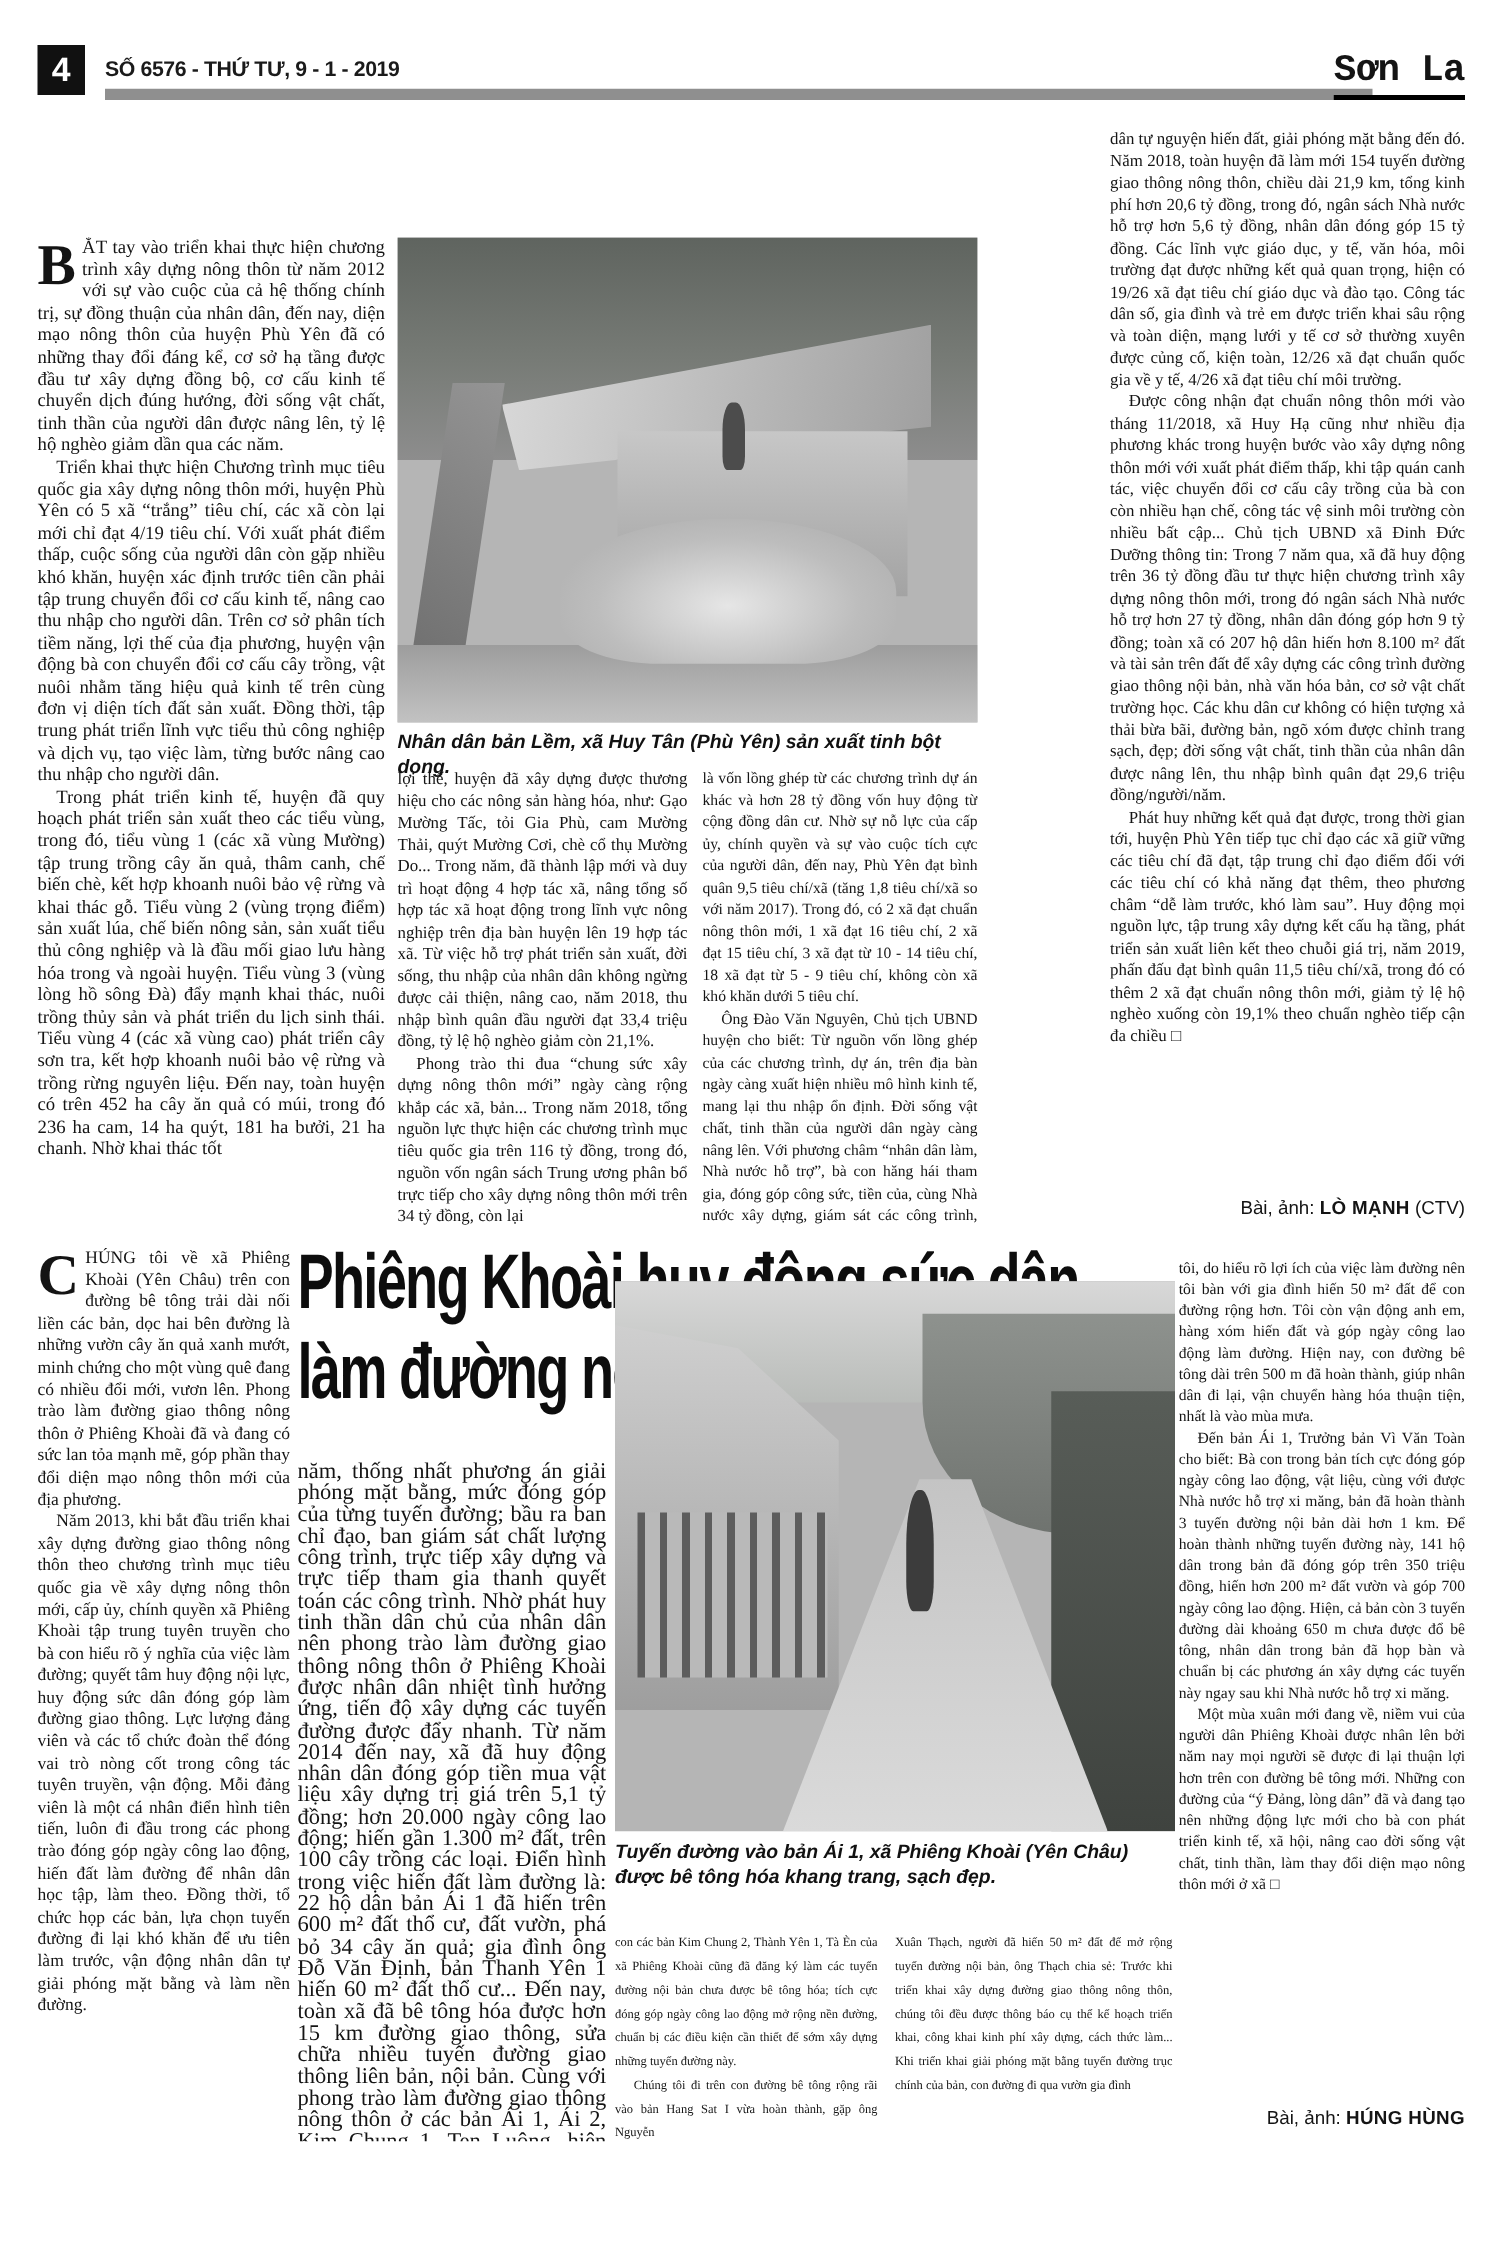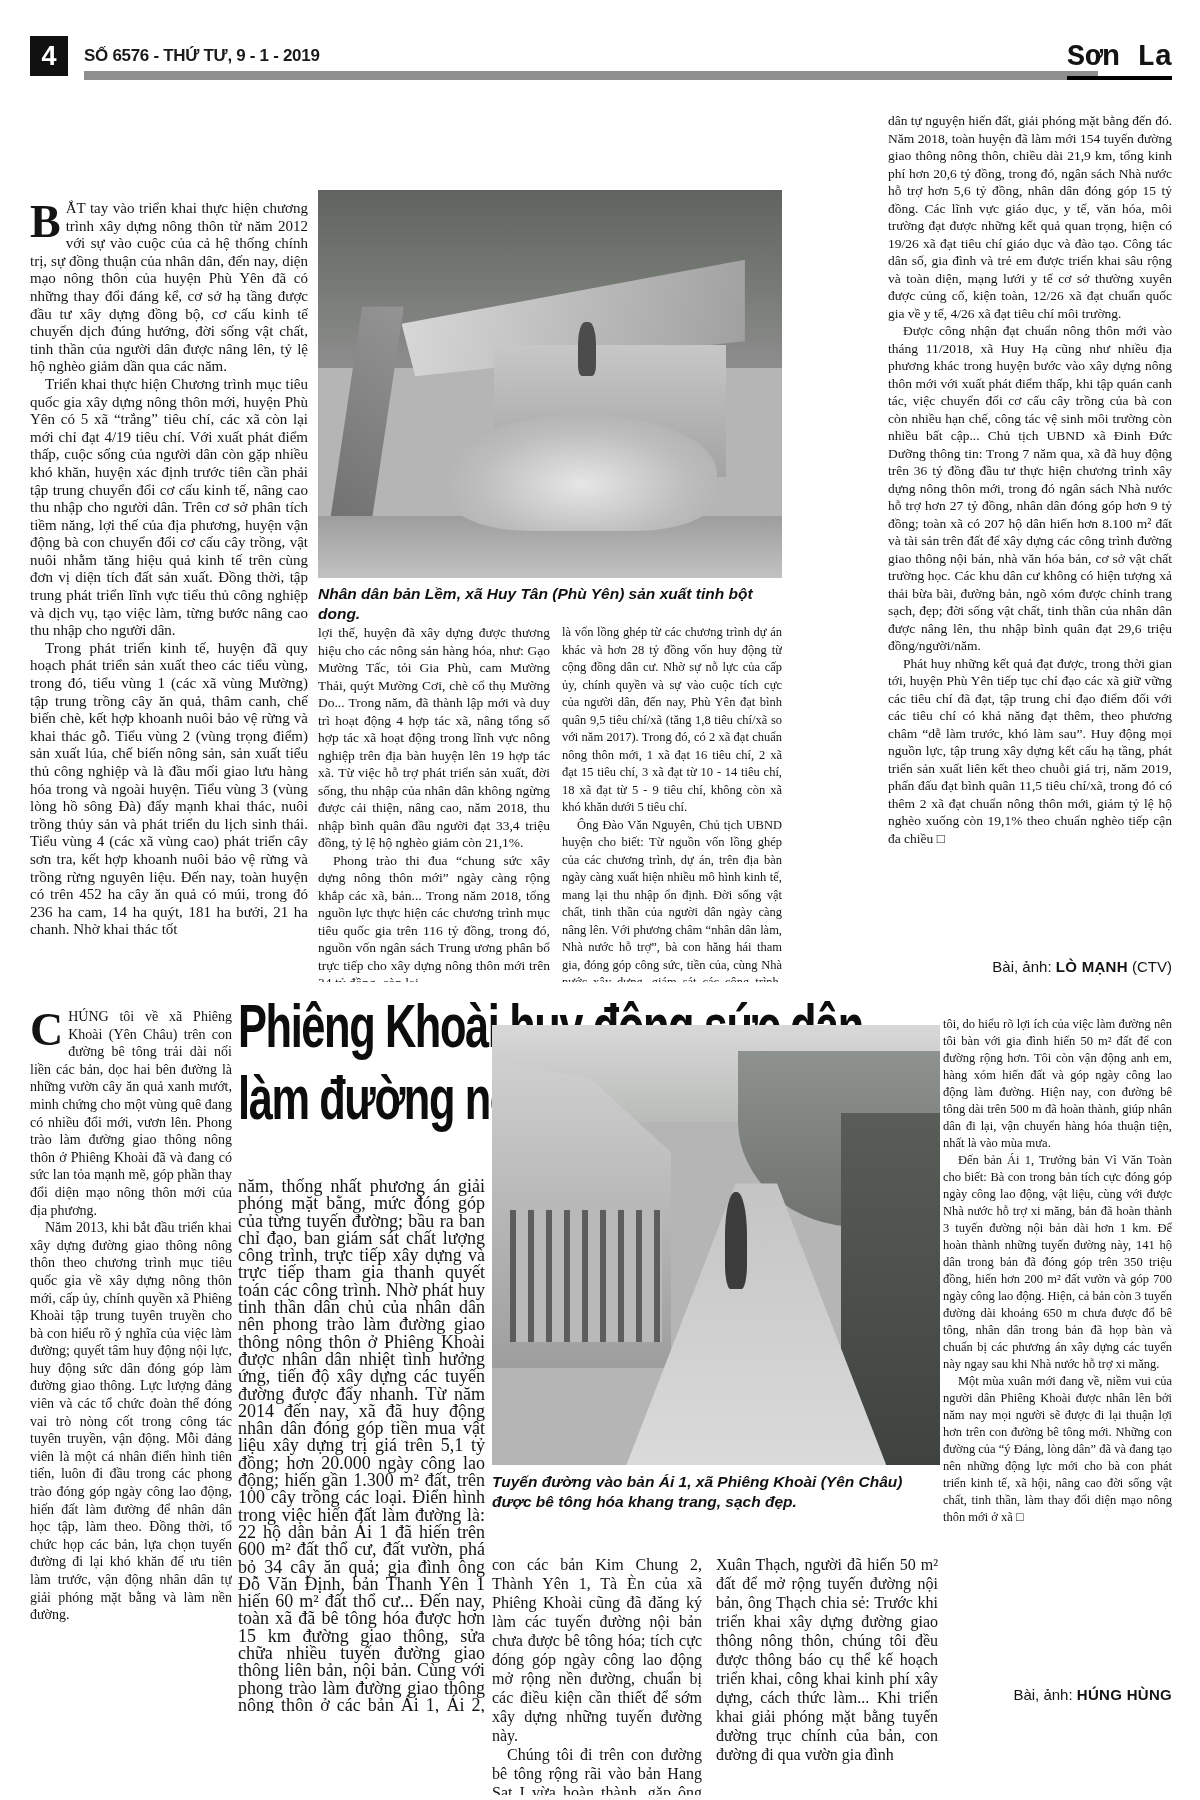--- a/index.html
+++ b/index.html
@@ -20,27 +20,27 @@
   .h1-inner{transform:scaleX(0.66);transform-origin:0 0;white-space:nowrap;
             font-family:"Liberation Sans",sans-serif;font-weight:bold;font-size:70px;
             letter-spacing:-2px;color:#0d0d0d;}
   .h2{position:absolute;left:238px;top:990px;width:1000px;}
   .h2 div{transform:scaleX(0.70);transform-origin:0 0;white-space:nowrap;
           font-family:"Liberation Sans",sans-serif;font-weight:bold;font-size:62px;
           line-height:72px;letter-spacing:-2px;color:#0d0d0d;}
   
   .col{position:absolute;overflow:hidden;text-align:justify;}
   .col p{margin:0;text-indent:15px;}
-  .col p.cont{text-indent:0;margin-top:10px;}
+  .col p.cont{text-indent:0;}
   .fs-a{font-size:15px;line-height:17.6px;}
   .fs-b{font-size:13.5px;line-height:17.5px;}
   .fs-c{font-size:12.5px;line-height:17.5px;}
   .fs-d{font-size:14px;line-height:17.6px;}
   .fs-e{font-size:18px;line-height:17.3px;}
-  .fs-f{font-size:16px;line-height:19px;}
+  .fs-f{font-size:10px;line-height:19px;}
   .fs-g{font-size:12.5px;line-height:17px;}
   .dropcap{float:left;font-weight:bold;font-size:46px;line-height:37px;padding:3px 5px 0 0;}
   
   .caption{position:absolute;font-family:"Liberation Sans",sans-serif;font-weight:bold;
            font-style:italic;font-size:15.5px;line-height:20px;color:#111;}
   .byline{position:absolute;text-align:right;font-family:"Liberation Sans",sans-serif;
           font-size:15px;background:#fff;padding-top:2px;}
   .byline .bname{font-weight:bold;letter-spacing:0.3px;}
   
   .photo{position:absolute;overflow:hidden;background:#b5b5b5;}

